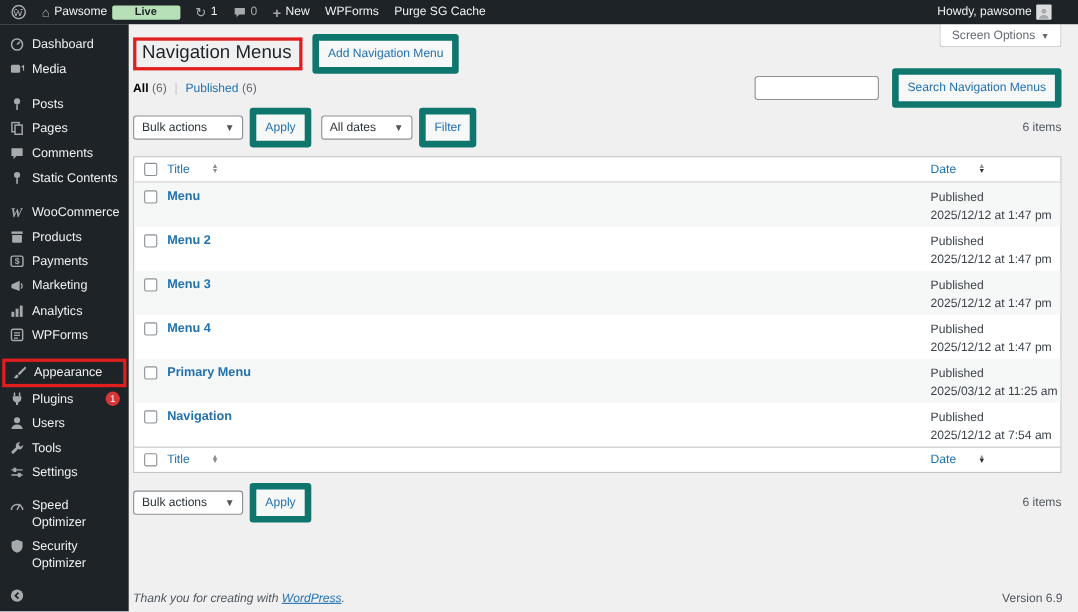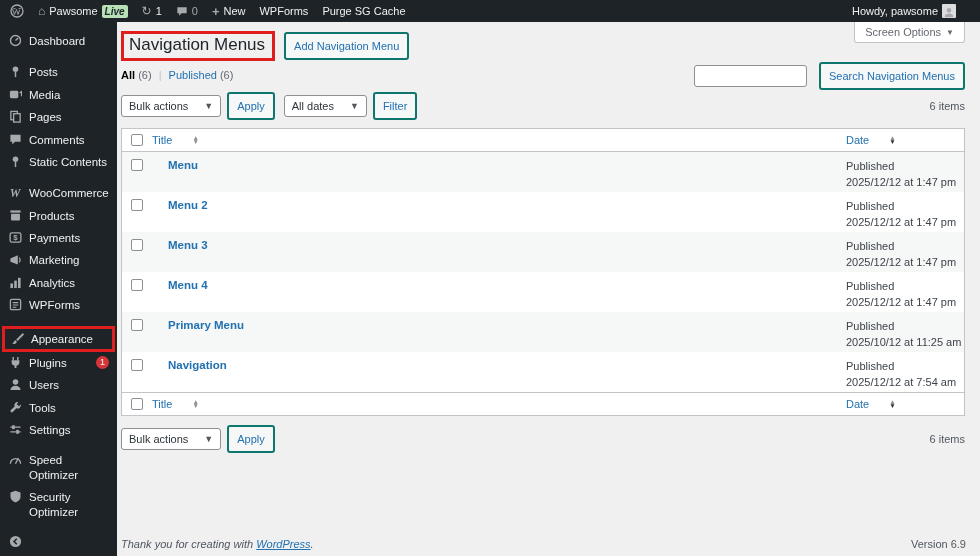--- a/index.html
+++ b/index.html
@@ -16,21 +16,21 @@
     position: absolute; top: 0; left: 0; right: 0; height: 22px;
     background: #1d2327; color: #f0f0f1;
     display: flex; align-items: center; padding: 0 10px;
     font-size: 11px; z-index: 50;
   }
   .adminbar .bar-item { display: flex; align-items: center; gap: 4px; margin-right: 14px; cursor: pointer; white-space: nowrap; }
   .adminbar .muted { color: #a7aaad; }
   .wp-logo-svg { display: block; }
   .live-badge {
     background: #b7e0b7; color: #1d2327; font-weight: bold;
-    padding: 1px 3px; border-radius: 2px; font-size: 10px; font-style: italic;
+    padding: 1px 21px; border-radius: 2px; font-size: 10px;
   }
   .bar-spacer { flex: 1; }
   .howdy { display: flex; align-items: center; gap: 6px; margin-right: 0; }
   .avatar {
     width: 14px; height: 14px; background: #dcdcde; border-radius: 1px;
     display: flex; align-items: flex-end; justify-content: center; overflow: hidden;
   }
   .home-glyph { font-size: 12px; line-height: 1; color: #a7aaad; }
   .update-glyph { font-size: 12px; line-height: 1; color: #a7aaad; }
   .plus-glyph { font-size: 13px; font-weight: bold; line-height: 1; color: #a7aaad; }
@@ -69,21 +69,21 @@
     background: #fff; border: 1px solid #c3c4c7; border-top: none;
     border-radius: 0 0 3px 3px;
     padding: 4px 10px; color: #646970; font-size: 11px; cursor: pointer;
     display: flex; align-items: center; gap: 5px;
   }
   .page-head { margin-top: 9px; display: flex; align-items: center; }
   .title-annotation { border: 3px solid #e01e1e; padding: 1px 7px 3px 5px; display: inline-block; }
   h1.page-title { font-size: 17px; font-weight: 500; color: #1d2327; display: inline; }
   .btn {
     display: inline-flex; align-items: center; justify-content: center;
-    background: #f6f7f7; border: 2px solid #0f766e; color: #2271b1;
+    background: #f6f7f7; border: 6px solid #0f766e; color: #2271b1;
     border-radius: 3px; padding: 12px 8px; height: 22px; font-size: 11px;
     cursor: pointer; white-space: nowrap;
   }
   .add-btn { margin-left: 9px; }
   .views-row { margin-top: 8px; font-size: 11px; color: #646970; }
   .views-row .current { color: #000; font-weight: bold; }
   .views-row .count { color: #646970; }
   .views-row a { color: #2271b1; text-decoration: none; cursor: pointer; }
   .views-row .sep { margin: 0 4px; color: #c3c4c7; }
   .search-row {
@@ -117,21 +117,21 @@
   .col-cb { flex: 0 0 30px; padding-left: 9px; display: flex; align-items: center; }
   .col-title { flex: 1; }
   .col-date { flex: 0 0 118px; }
   .cb {
     width: 12px; height: 12px; border: 1px solid #8c8f94; border-radius: 2px;
     background: #fff; appearance: none; -webkit-appearance: none; cursor: pointer; margin: 0;
   }
   .sort-link { color: #2271b1; text-decoration: none; font-size: 11px; cursor: pointer; display: inline-flex; align-items: center; gap: 20px; }
   .sort-arrows { display: inline-flex; flex-direction: column; line-height: 4.5px; font-size: 6.5px; color: #8c8f94; }
   .sort-arrows .on { color: #2c3338; }
-  .data-row { height: 40px; padding-top: 7px; gap: 16px; }
+  .data-row { height: 40px; padding-top: 7px; }
   .data-row.alt { background: #f6f7f7; }
   .row-title { color: #2271b1; font-weight: bold; font-size: 11.5px; text-decoration: none; cursor: pointer; }
   .date-cell { font-size: 11px; color: #3c434a; line-height: 1.45; }
 
   .bottomnav { margin-top: 9px; display: flex; align-items: center; }
   .bottomnav .right { margin-left: auto; color: #50575e; font-size: 11px; }
 
   
   .footer {
     position: absolute; left: 4px; right: 14px; bottom: 6px;
@@ -193,38 +193,38 @@
   <div class="side-item">
     <span class="icon">
       <svg width="13" height="13" viewBox="0 0 14 14">
           <circle cx="7" cy="7" r="5.4" fill="none" stroke="#a7aaad" stroke-width="1.5"></circle>
           <path d="M7 7 L9.8 4.4" stroke="#a7aaad" stroke-width="1.5"></path>
         </svg>
     </span>
     <span class="lbl">Dashboard</span>
   </div>
 
+  <div class="side-item">
+    <span class="icon">
+      <svg width="13" height="13" viewBox="0 0 14 14">
+          <rect x="1" y="3" width="9" height="8" rx="1.5" fill="#a7aaad"></rect>
+          <path d="M11.5 5.5 L13.5 4 v5" stroke="#a7aaad" stroke-width="1.3" fill="none"></path>
+        </svg>
+    </span>
+    <span class="lbl">Media</span>
+  </div>
+
   <div class="side-item gap-before">
     <span class="icon">
       <svg width="13" height="13" viewBox="0 0 14 14">
           <circle cx="7" cy="4.5" r="3" fill="#a7aaad"></circle>
           <path d="M7 7.5 V13" stroke="#a7aaad" stroke-width="1.6"></path>
         </svg>
     </span>
     <span class="lbl">Posts</span>
-  </div>
-
-  <div class="side-item">
-    <span class="icon">
-      <svg width="13" height="13" viewBox="0 0 14 14">
-          <rect x="1" y="3" width="9" height="8" rx="1.5" fill="#a7aaad"></rect>
-          <path d="M11.5 5.5 L13.5 4 v5" stroke="#a7aaad" stroke-width="1.3" fill="none"></path>
-        </svg>
-    </span>
-    <span class="lbl">Media</span>
   </div>
 
   <div class="side-item">
     <span class="icon">
       <svg width="13" height="13" viewBox="0 0 14 14">
           <rect x="2" y="1.5" width="7" height="9" fill="none" stroke="#a7aaad" stroke-width="1.4"></rect>
           <rect x="5" y="4" width="7" height="9" fill="#1d2327" stroke="#a7aaad" stroke-width="1.4"></rect>
         </svg>
     </span>
     <span class="lbl">Pages</span>
@@ -499,21 +499,21 @@
       </div>
     </div>
 
     <div class="t-row data-row alt">
       <div class="col-cb">
           <input type="checkbox" class="cb" style="">
         </div>
       <div class="col-title"><a class="row-title">Primary Menu</a></div>
       <div class="col-date date-cell">
         <div>Published</div>
-        <div>2025/10/12 at 11:25 am</div>
+        <div>2025/03/12 at 11:25 am</div>
       </div>
     </div>
 
     <div class="t-row data-row">
       <div class="col-cb">
           <input type="checkbox" class="cb" style="">
         </div>
       <div class="col-title"><a class="row-title">Navigation</a></div>
       <div class="col-date date-cell">
         <div>Published</div>

